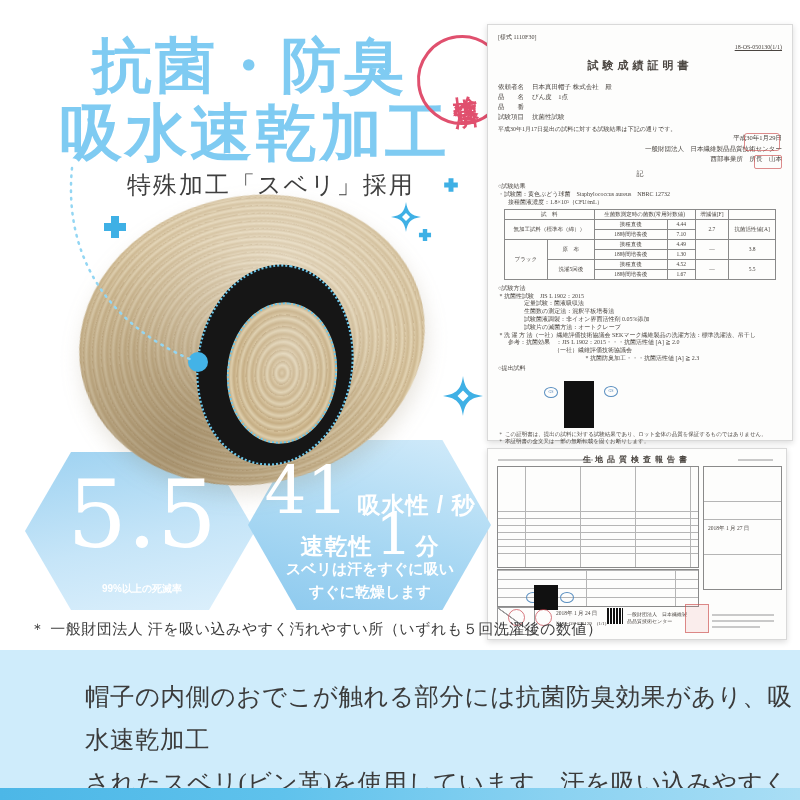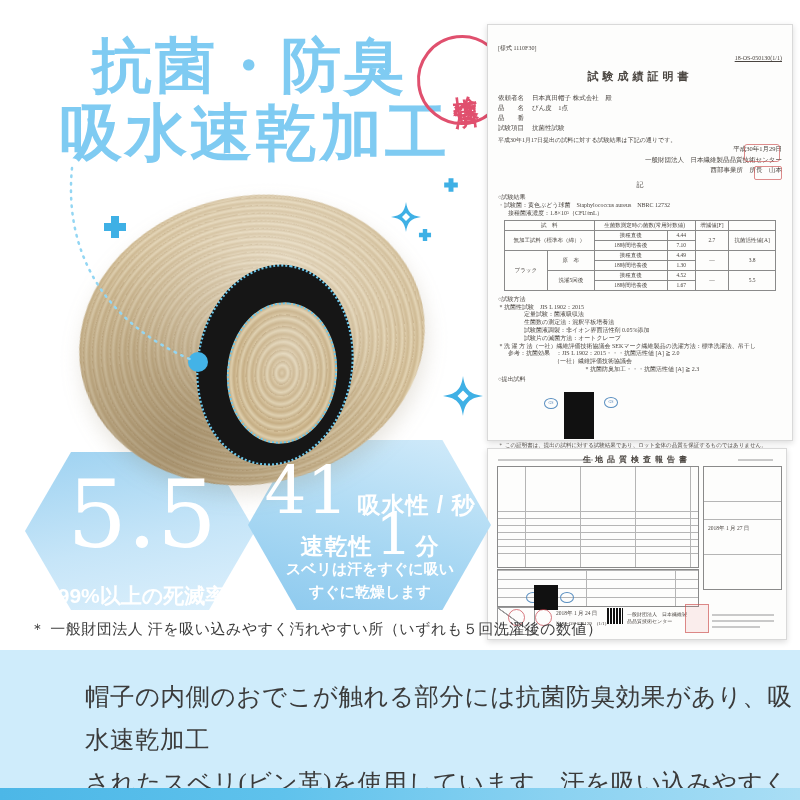--- a/index.html
+++ b/index.html
@@ -18,21 +18,21 @@
   #stamp .v{writing-mode:vertical-rl;font-size:25px;font-weight:bold;color:#e0506e;letter-spacing:3px;line-height:1;}
 
   
   .hex{position:absolute;clip-path:polygon(20% 0,80% 0,100% 50%,80% 100%,20% 100%,0 50%);z-index:1;}
   #hexL{left:25px;top:452px;width:230px;height:158px;background:linear-gradient(168deg,#9ed2f1 0%,#c6e5f8 55%,#ddf0fc 100%);}
   #hexR{left:248px;top:440px;width:243px;height:170px;background:linear-gradient(195deg,#d2ebfa 0%,#a9d8f3 55%,#8cc9ee 100%);}
   .hex-text{position:absolute;z-index:6;color:#fff;text-align:center;font-weight:bold;}
   #hexL-title{left:27px;top:458px;width:230px;font-size:21px;letter-spacing:6px;}
   #hexL-value{left:27px;top:468px;width:230px;font-family:"DejaVu Serif","Liberation Serif",serif;font-size:94px;font-weight:normal;line-height:1;}
   #hexL-n1{left:27px;top:560px;width:230px;font-size:15px;}
-  #hexL-n2{left:27px;top:582px;width:230px;font-size:21px;}
+  #hexL-n2{left:27px;top:582px;width:230px;font-size:10px;}
   #hexR-l1{left:250px;top:458px;width:240px;display:flex;justify-content:center;align-items:baseline;gap:9px;}
   #hexR-l2{left:250px;top:505px;width:240px;display:flex;justify-content:center;align-items:baseline;gap:3px;}
   .num-serif{font-family:"DejaVu Serif","Liberation Serif",serif;font-weight:normal;line-height:1;}
   #hexR-l1 .num-serif{font-size:66px;}
   #hexR-l2 .num-serif{font-size:58px;}
   .hex-small-label{font-size:23px;letter-spacing:1px;}
   #hexR-n1{left:250px;top:560px;width:240px;font-size:15px;}
   #hexR-n2{left:250px;top:583px;width:240px;font-size:15px;}
 
   #footnote{position:absolute;left:30px;top:620px;font-size:15px;color:#3c3c3c;letter-spacing:0.5px;z-index:6;}
@@ -53,21 +53,21 @@
       radial-gradient(ellipse at 55% 35%, rgba(255,255,255,0.25), rgba(255,255,255,0) 60%),
       repeating-radial-gradient(ellipse at 50% 50%, #d6c29c 0px,#c4ac82 3px,#decfae 6px,#bfa77e 9px);}
   #band-dot{position:absolute;left:188px;top:352px;width:20px;height:20px;border-radius:50%;background:#43b3e7;z-index:5;}
 
   
   #deco{position:absolute;left:0;top:0;z-index:5;pointer-events:none;}
 
   
   .doc{position:absolute;background:#fdfdfc;border:1px solid #d9d9d9;box-shadow:0 2px 6px rgba(0,0,0,0.14);
        font-family:"Liberation Serif","DejaVu Serif",serif;color:#4a4540;}
-  #doc1{left:487px;top:24px;width:306px;height:417px;padding:19px 10px;box-sizing:border-box;}
+  #doc1{left:487px;top:24px;width:306px;height:417px;padding:8px 10px;box-sizing:border-box;}
   #doc1 .row{line-height:1.35;}
   .t6{font-size:6px;} .t5{font-size:5.5px;}
   #d1-docnum{text-align:right;text-decoration:underline;margin-top:3px;}
   #d1-title{text-align:center;font-size:11px;font-weight:bold;letter-spacing:4px;margin:8px 0 9px;}
   .d1-field{display:flex;gap:8px;font-size:6.5px;line-height:1.55;}
   .d1-right{text-align:right;font-size:6.5px;line-height:1.6;position:relative;}
   #d1-ki{text-align:center;font-size:7px;margin:4px 0 3px;}
   #d1-table{width:96%;margin:3px auto 5px;border-collapse:collapse;font-size:5.5px;text-align:center;}
   #d1-table td,#d1-table th{border:0.5px solid #8a8a8a;padding:1px 2px;font-weight:normal;}
   .method{font-size:6px;line-height:1.3;}
@@ -114,20 +114,21 @@
   #strip{position:absolute;left:0;top:788px;width:800px;height:12px;z-index:7;
     background:linear-gradient(90deg,#4cb7e7 0%,#5fc2ec 35%,#8bd2f1 70%,#a9def5 100%);}
 </style>
 </head>
 <body>
 
 <div id="canvas">
 
   <div id="hdr2" class="hdr">吸水速乾加工</div>
   <div id="hdr1" class="hdr">抗菌・防臭</div>
+  <div id="subtitle">特殊加工「スベリ」採用</div>
 
   <div id="stamp">
     <span class="v">検査済</span>
   </div>
 
   <div id="hexL" class="hex"></div>
   <div id="hexR" class="hex"></div>
 
   <div id="hat">
     <div id="hat-brim"></div>

